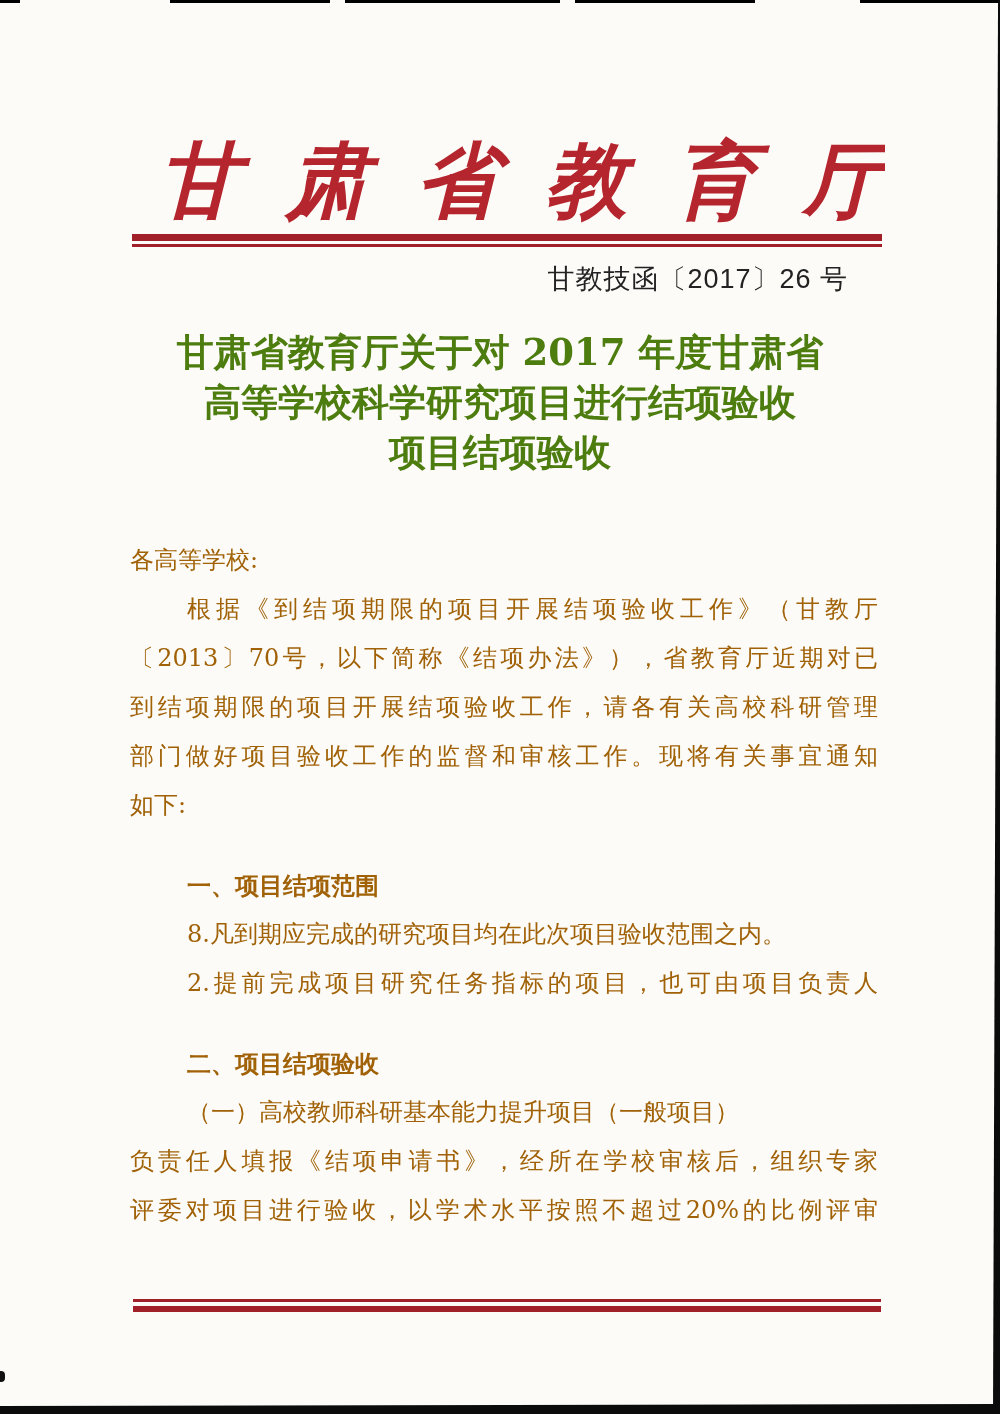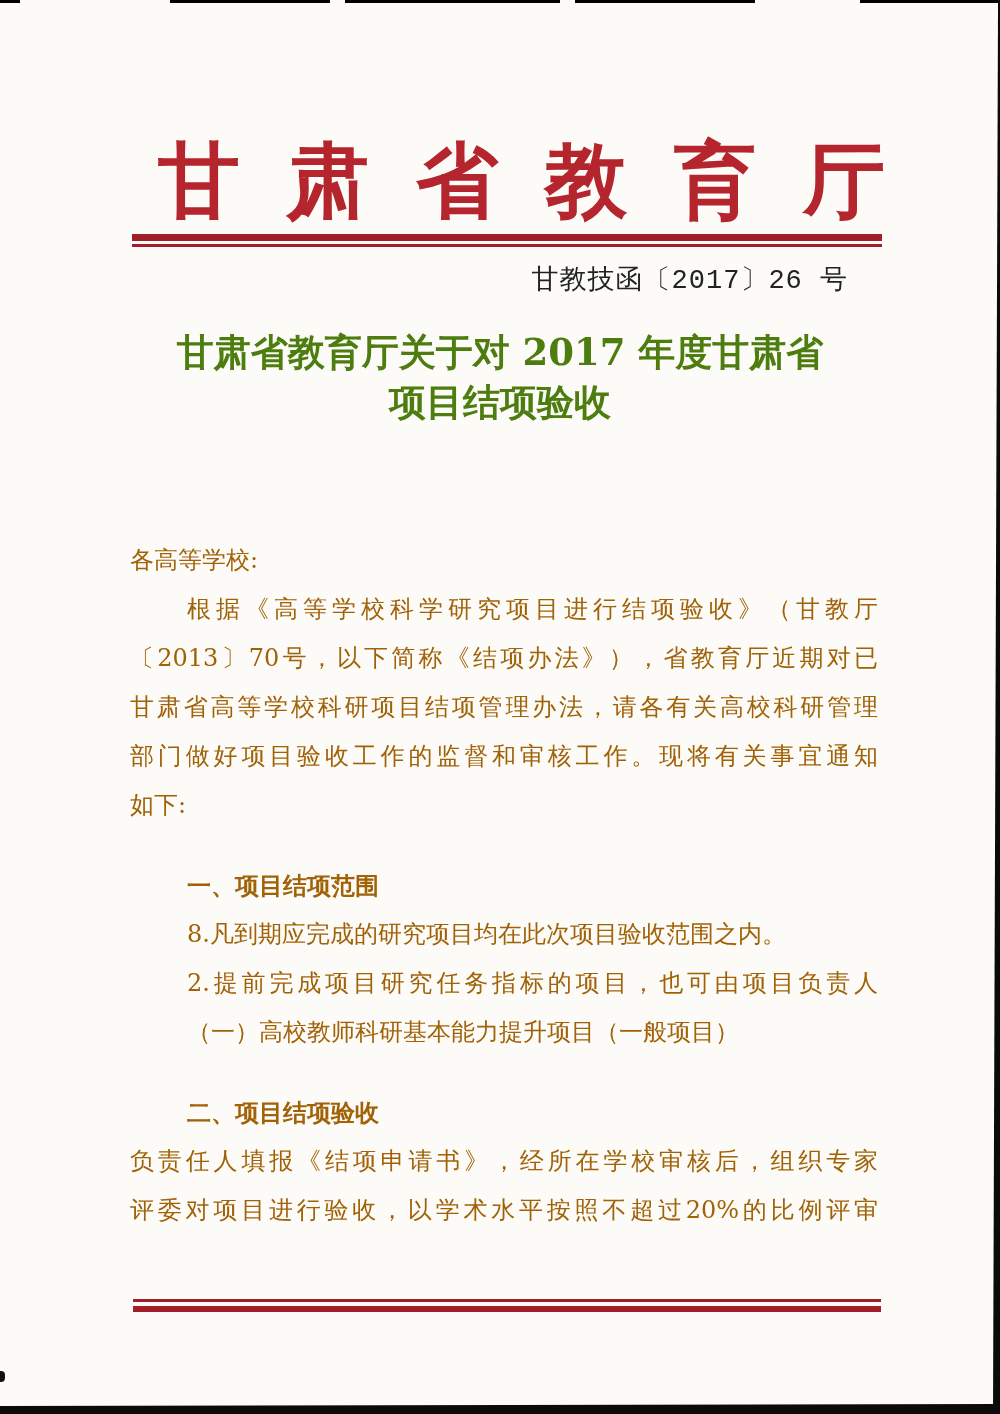--- a/index.html
+++ b/index.html
@@ -35,29 +35,29 @@
   .scan-blob{
     position:absolute;left:0;top:1371px;width:5px;height:11px;
     background:#111;border-radius:0 4px 4px 0;
   }
   
   .agency{
     position:absolute;top:128px;left:158px;width:727px;
     font-size:82px;line-height:104px;font-weight:bold;
     color:#b5252d;
     text-align:justify;text-align-last:justify;text-justify:inter-character;
-    white-space:nowrap;overflow:hidden;
+    white-space:nowrap;overflow:hidden;font-style:italic;
   }
   .rules-top{position:absolute;top:234px;left:132px;width:750px;}
   .rule-thick{height:7px;background:#a11f28;}
   .rule-thin{height:3px;background:#a11f28;margin-top:3px;}
   .doc-number{
     position:absolute;top:261px;right:152px;
     font-size:27px;letter-spacing:1px;color:#222;
-    font-family:Liberation Mono, monospace;
+    font-family:Liberation Sans, sans-serif;
   }
   
   .title{
     position:absolute;top:327px;left:100px;width:800px;
     text-align:center;font-weight:bold;
     font-size:37px;line-height:50px;color:#4d7c0f;
   }
   
   .body-text{
     position:absolute;top:536px;left:130px;width:748px;
@@ -89,35 +89,36 @@
 
   <div class="rules-top">
     <div class="rule-thick"></div>
     <div class="rule-thin"></div>
   </div>
 
   <div class="doc-number">甘教技函〔2017〕26 号</div>
 
   <div class="title">
     <div>甘肃省教育厅关于对 2017 年度甘肃省</div>
+    <div>高等学校科学研究项目进行结项验收</div>
     <div>项目结项验收</div>
   </div>
 
   <div class="body-text">
     <div class="line">各高等学校:</div>
-    <div class="line fill ind2">根据《高等学校科学研究项目进行结项验收》（甘教厅</div>
+    <div class="line fill ind2">根据《到结项期限的项目开展结项验收工作》（甘教厅</div>
     <div class="line fill">〔2013〕70号，以下简称《结项办法》），省教育厅近期对已</div>
-    <div class="line fill">甘肃省高等学校科研项目结项管理办法，请各有关高校科研管理</div>
+    <div class="line fill">到结项期限的项目开展结项验收工作，请各有关高校科研管理</div>
     <div class="line fill">部门做好项目验收工作的监督和审核工作。现将有关事宜通知</div>
     <div class="line">如下:</div>
     <div class="line bold ind2">一、项目结项范围</div>
     <div class="line ind2">8.凡到期应完成的研究项目均在此次项目验收范围之内。</div>
     <div class="line fill ind2">2.提前完成项目研究任务指标的项目，也可由项目负责人</div>
+    <div class="line bold ind2">二、项目结项验收</div>
     <div class="line ind2">（一）高校教师科研基本能力提升项目（一般项目）</div>
-    <div class="line bold ind2">二、项目结项验收</div>
     <div class="line fill">负责任人填报《结项申请书》，经所在学校审核后，组织专家</div>
     <div class="line fill">评委对项目进行验收，以学术水平按照不超过20%的比例评审</div>
   </div>
 
   <div class="rules-bottom">
     <div class="rule-thin-b"></div>
     <div class="rule-thick-b"></div>
   </div>
 
 </div>

